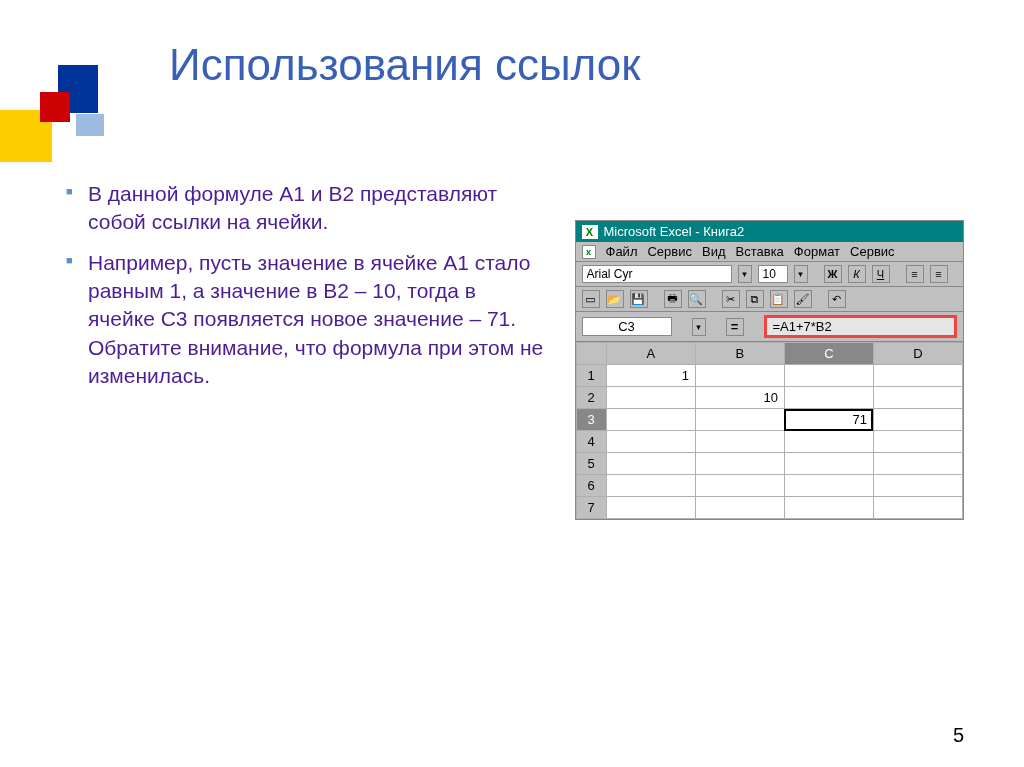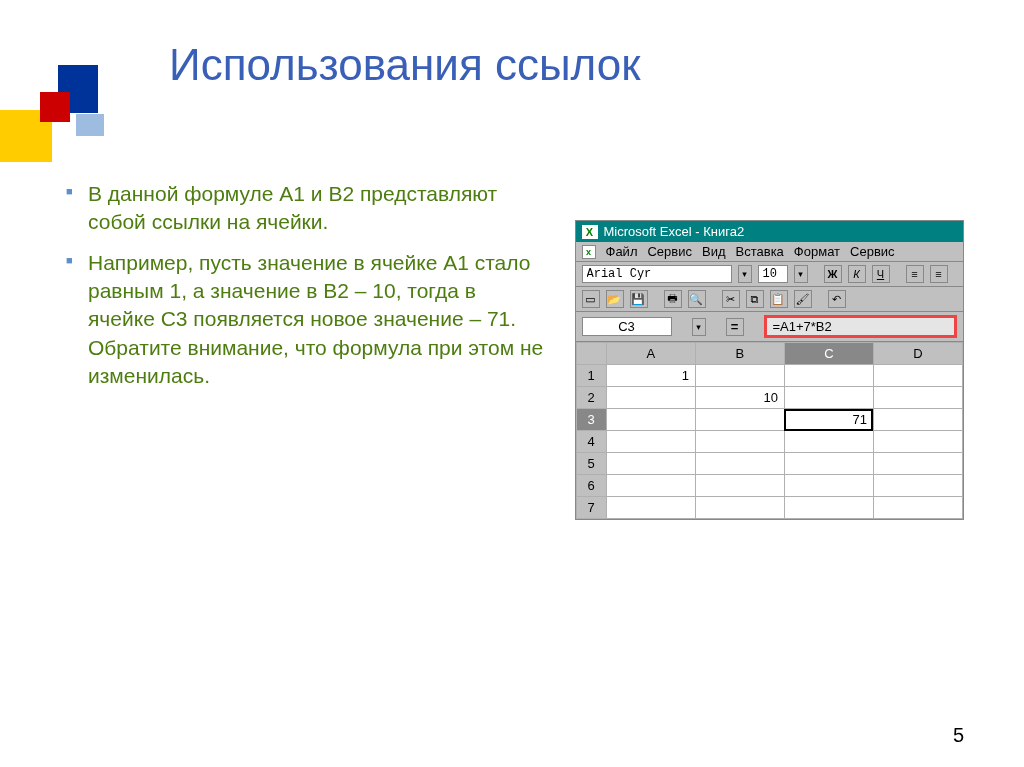--- a/index.html
+++ b/index.html
@@ -37,21 +37,21 @@
   }
   .content {
     display: flex;
     margin-top: 90px;
     gap: 30px;
   }
   .bullets {
     width: 510px;
     font-size: 21px;
     line-height: 1.35;
-    color: #4d7c0f;
+    color: #4c1d95;
   }
   .bullets li {
     list-style: none;
     position: relative;
     padding-left: 28px;
     margin-bottom: 12px;
   }
   .bullets li::before {
     content: "■";
     position: absolute;
@@ -101,21 +101,21 @@
   .toolbar {
     background: #c0c0c0;
     padding: 3px 6px;
     display: flex;
     align-items: center;
     gap: 6px;
     border-bottom: 1px solid #888;
   }
   .toolbar input, .toolbar select {
     font-size: 12px;
-    font-family: Liberation Mono, monospace;
+    font-family: Liberation Sans, sans-serif;
     background:#fff;
     border:1px solid #888;
     padding:1px 4px;
     height:18px;
   }
   .tb-btn {
     width: 18px; height: 18px;
     background:#c0c0c0;
     border:1px solid #888;
     display:inline-flex;

